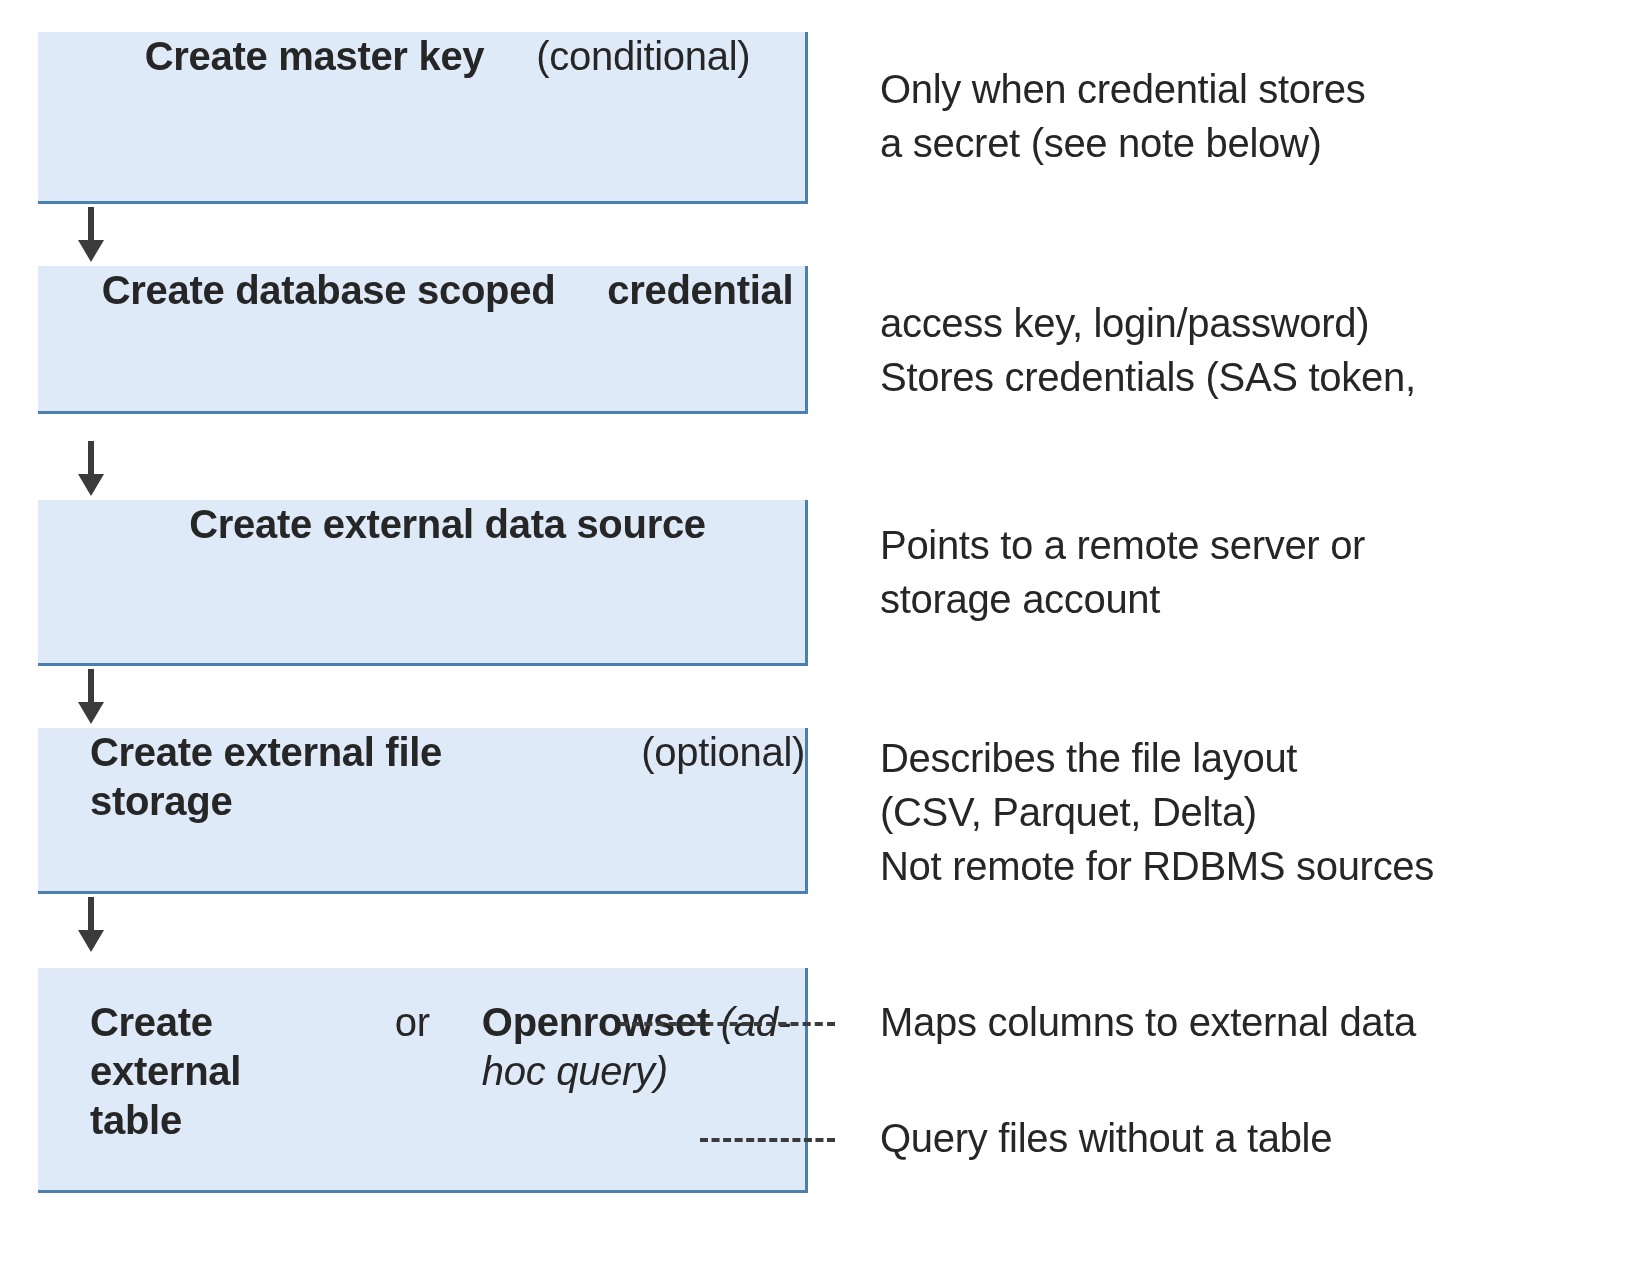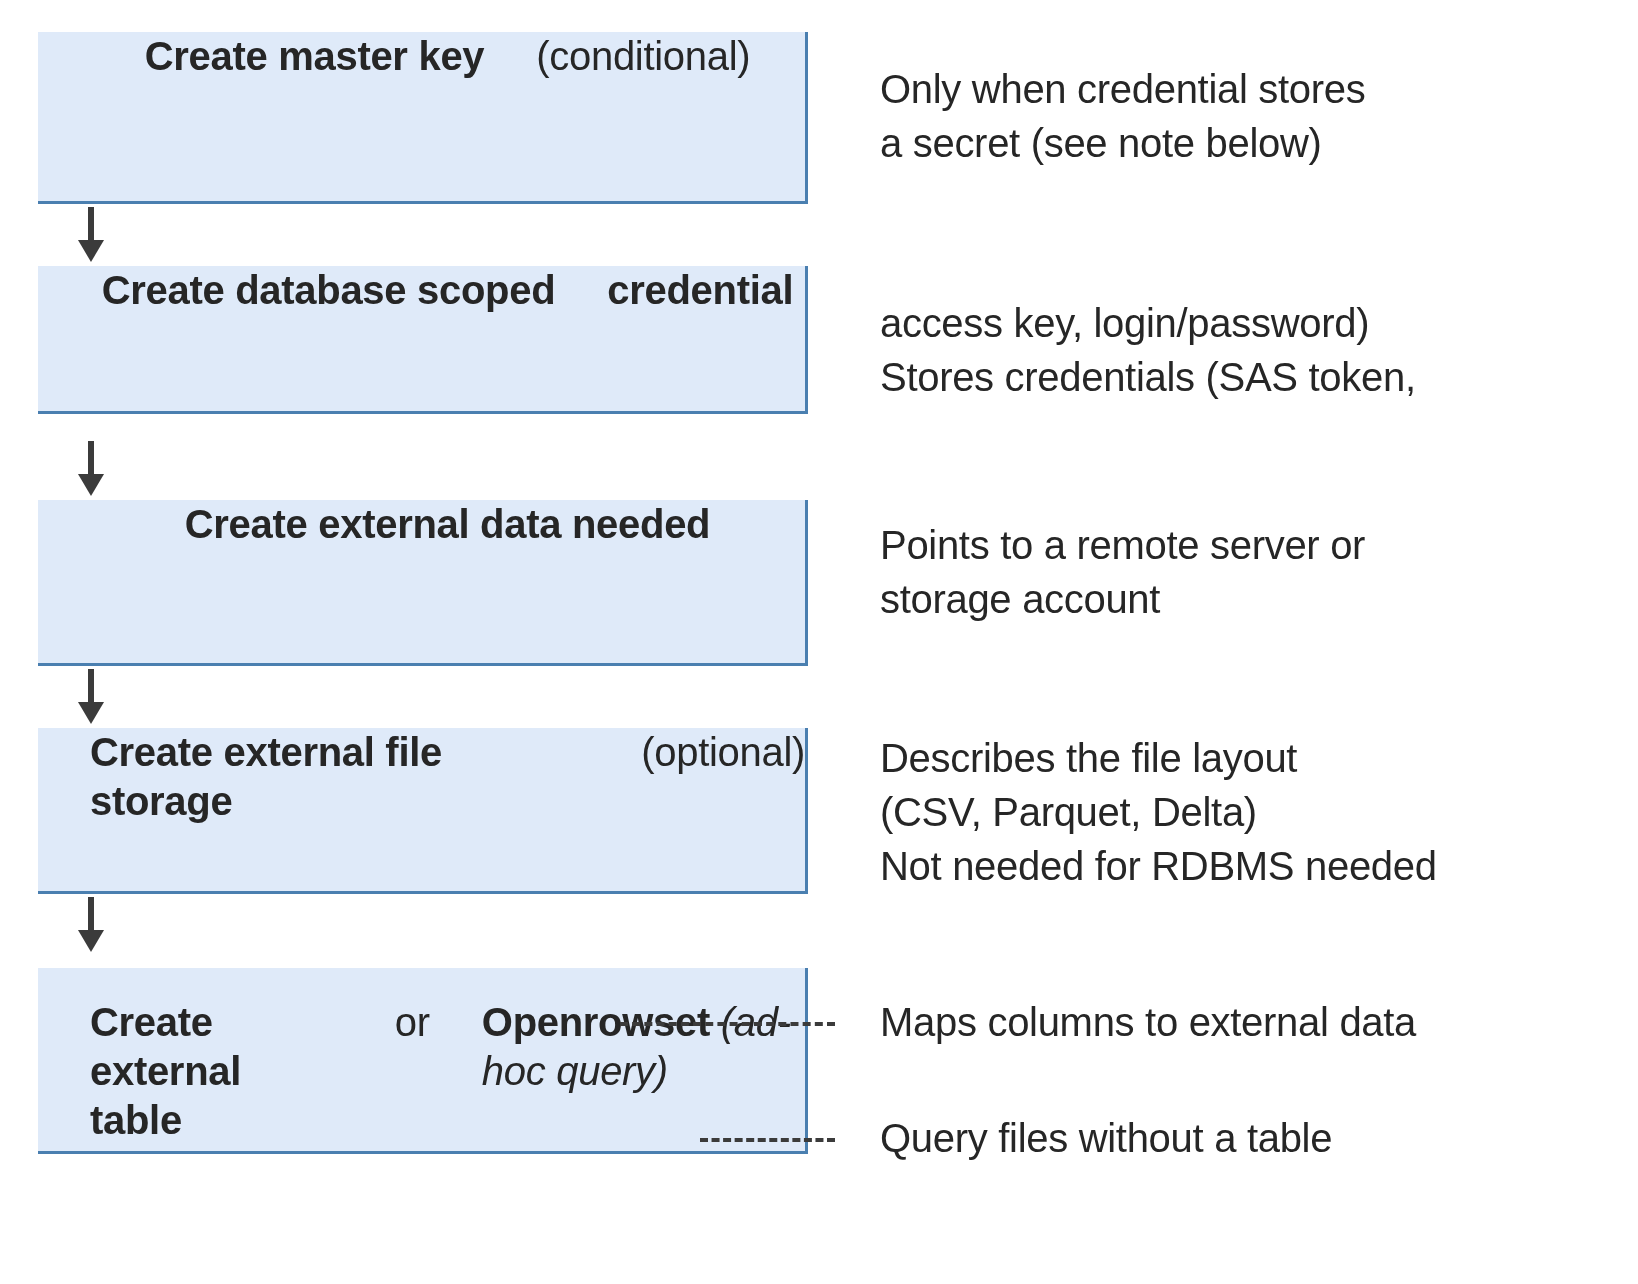--- a/index.html
+++ b/index.html
@@ -122,48 +122,48 @@
     <span class="line">access key, login/password)</span>
     <span class="line">Stores credentials (SAS token,</span>
   </div>
 
   <div class="arrow" style="top:441px; height:55px;">
     <div class="shaft" style="height:33px;"></div>
     <div class="head" style="top:33px;"></div>
   </div>
 
   <div class="step-box" style="top:500px; height:166px;">
-    <div class="step-title">Create external data needed</div>
+    <div class="step-title">Create external data source</div>
   </div>
   <div class="annotation" style="top:518px;">
     <span class="line">Points to a remote server or</span>
     <span class="line">storage account</span>
   </div>
 
   <div class="arrow" style="top:669px; height:55px;">
     <div class="shaft" style="height:33px;"></div>
     <div class="head" style="top:33px;"></div>
   </div>
 
   <div class="step-box" style="top:728px; height:166px;">
     <div class="step-title">Create external file storage</div>
     <div class="step-sub">(optional)</div>
   </div>
   <div class="annotation" style="top:731px;">
     <span class="line">Describes the file layout</span>
     <span class="line">(CSV, Parquet, Delta)</span>
-    <span class="line">Not needed for RDBMS needed</span>
+    <span class="line">Not remote for RDBMS sources</span>
   </div>
 
   <div class="arrow" style="top:897px; height:55px;">
     <div class="shaft" style="height:33px;"></div>
     <div class="head" style="top:33px;"></div>
   </div>
 
-  <div class="step-box" style="top:968px; height:186px; justify-content:flex-start; padding-top:30px;">
+  <div class="step-box" style="top:968px; height:225px; justify-content:flex-start; padding-top:30px;">
     <div class="step-title">Create external table</div>
     <div class="step-sub">or</div>
     <div class="step-title">
       <span>Openrowset</span><span class="step-inline"> (ad-hoc query)</span>
     </div>
   </div>
 
   <div class="dash-connector" style="left:620px; top:1022px; width:215px;"></div>
   <div class="annotation" style="top:995px;">
     <span class="line">Maps columns to external data</span>

